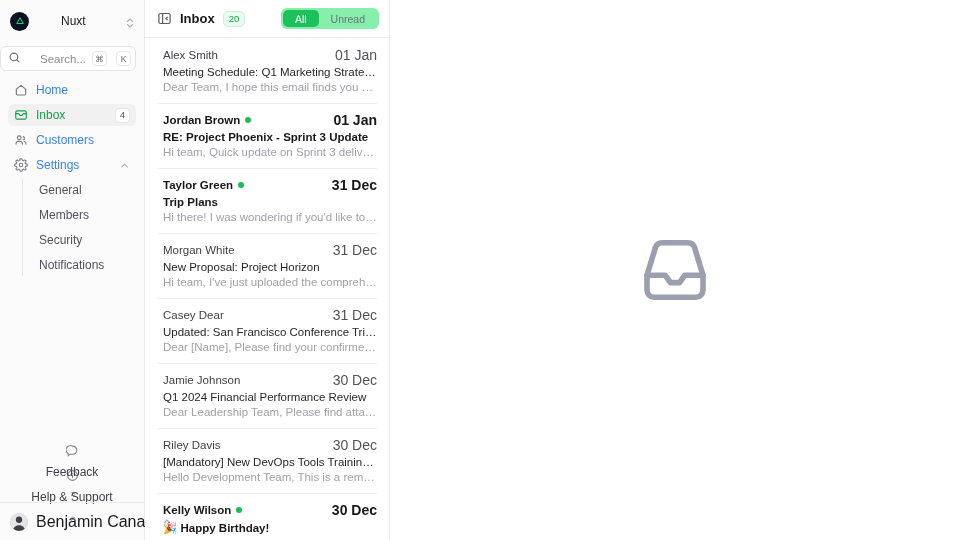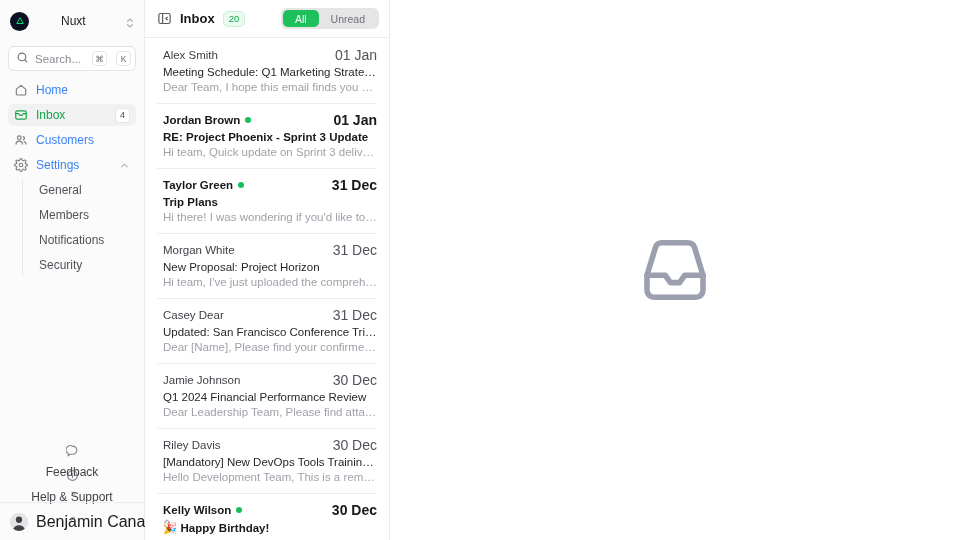--- a/index.html
+++ b/index.html
@@ -30,25 +30,25 @@
     background: #0b1120; flex: 0 0 19px;
     display: flex; align-items: center; justify-content: center;
   }
   .team-name {
     font-size: 12px; color: #1b1b1f; font-weight: 500;
     flex: 1; white-space: nowrap; overflow: hidden; margin-left: 24px;
   }
   .updown { width: 12px; height: 12px; flex: 0 0 12px; opacity: .55; }
 
   .search-box {
-    margin: 6px 8px 8px 8px; height: 25px;
+    margin: 6px 8px 8px 0; height: 25px;
     border: 1px solid #e4e4e4; border-radius: 6px;
     background: #ffffff;
     display: flex; align-items: center; gap: 6px;
-    padding: 0 4px 0 7px; cursor: text;
+    padding: 0 4px 0 7px; cursor: text; text-align: right;
   }
   .search-text { font-size: 11.5px; color: #8b8b92; flex: 1; }
   .kbd {
     width: 15px; height: 15px; border: 1px solid #e6e6e6; border-radius: 4px;
     font-size: 8.5px; color: #6b6b72; display: flex;
     align-items: center; justify-content: center; background: #fff;
   }
   .kbd + .kbd { margin-left: 3px; }
 
   .nav { padding: 0 8px; }
@@ -115,21 +115,21 @@
   }
   .panel-icon { width: 15px; height: 15px; flex: 0 0 15px; cursor: pointer; opacity: .85; }
   .list-title { font-size: 13px; font-weight: bold; color: #18181b; }
   .green-badge {
     height: 16px; padding: 0 5px; border-radius: 5px;
     background: #eafaef; border: 1px solid #cdeed9;
     color: #17a34a; font-size: 9.5px; font-weight: 500;
     display: flex; align-items: center; justify-content: center;
   }
   .seg {
-    margin-left: auto; background: #e5e5e5; border-radius: 6px;
+    margin-left: auto; background: #86efac; border-radius: 6px;
     display: flex; align-items: center; padding: 2px; height: 21px;
   }
   .seg-btn {
     font-size: 10.5px; padding: 0 12px; height: 17px; border-radius: 5px;
     display: flex; align-items: center; color: #71717a; cursor: pointer;
     border: none; background: transparent; font-family: inherit;
   }
   .seg-btn.on { background: #1ec05c; color: #ffffff; font-weight: 500; }
 
   .list-scroll { flex: 1; overflow: hidden; }
@@ -248,24 +248,24 @@
 
       <div class="subnav">
         <div class="subnav-inner">
           <div class="sub-item">
             <span>General</span>
           </div>
           <div class="sub-item">
             <span>Members</span>
           </div>
           <div class="sub-item">
-            <span>Notifications</span>
+            <span>Security</span>
           </div>
           <div class="sub-item">
-            <span>Security</span>
+            <span>Notifications</span>
           </div>
         </div>
       </div>
 
     </nav>
 
     <div class="spacer"></div>
 
     <div class="foot-links">
       <div class="foot-item">

